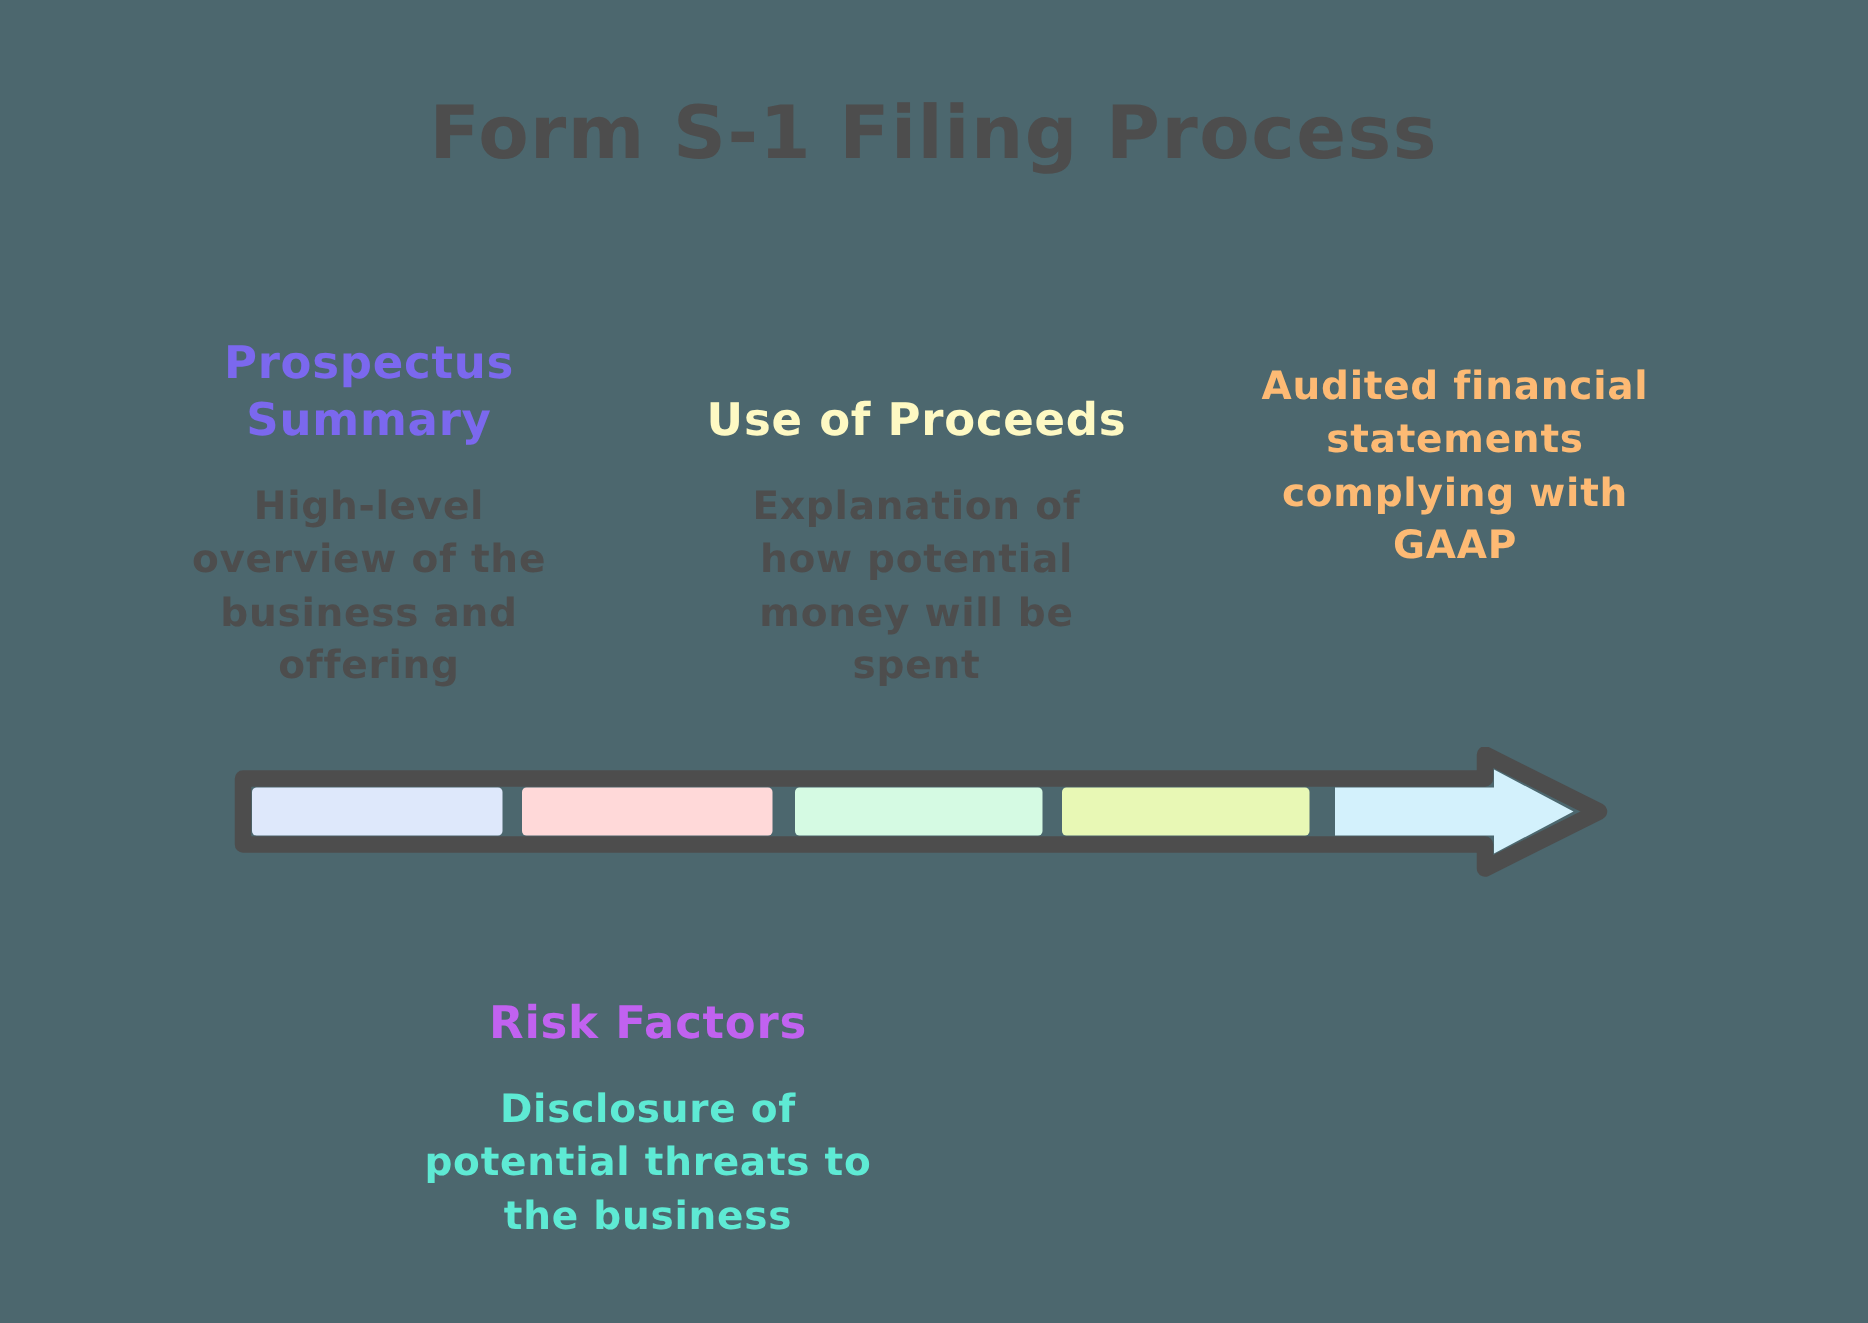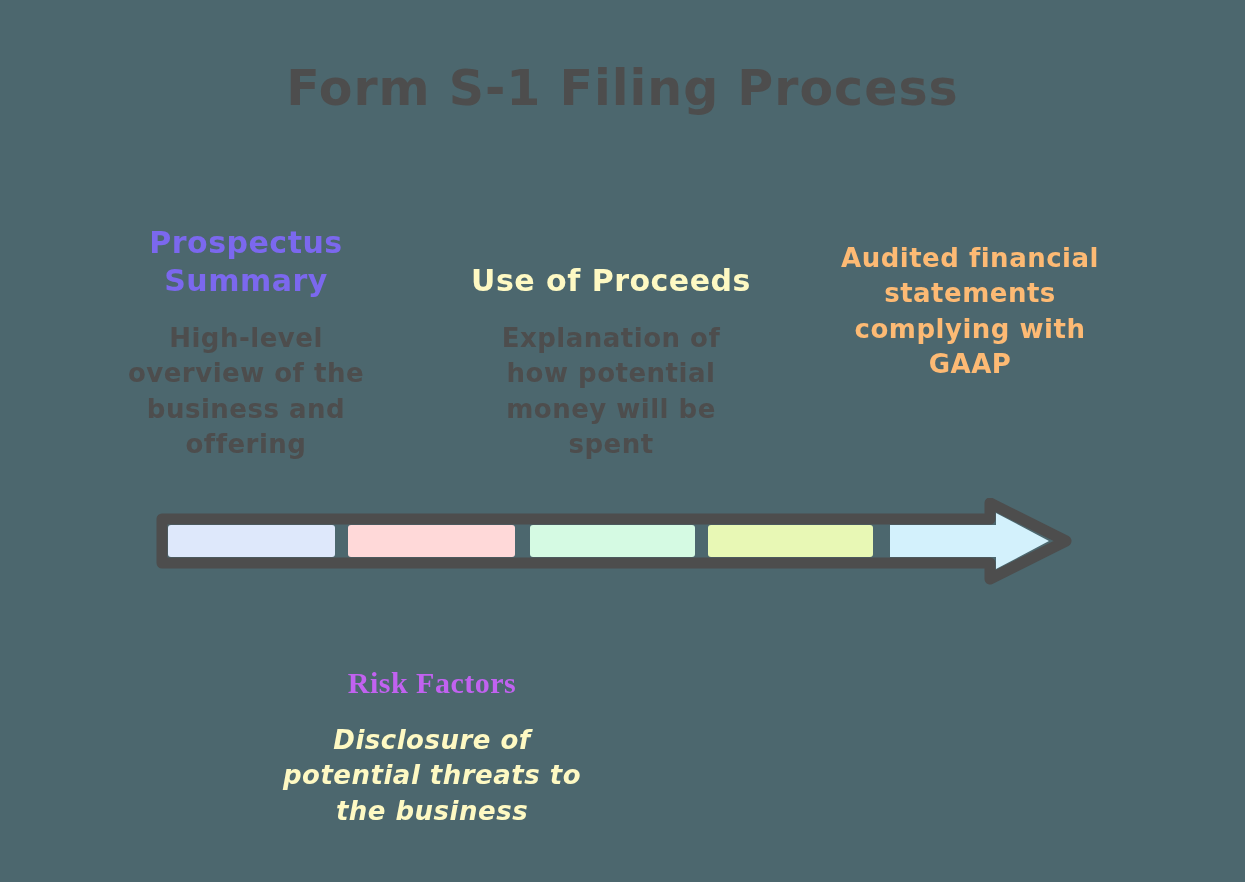--- a/index.html
+++ b/index.html
@@ -97,21 +97,21 @@
       <path d="M12 21 L840 21 L840 5 L916 43 L840 81 L840 65 L12 65 Z" fill="none" stroke-width="11" stroke-linejoin="round" stroke-linecap="round" style="stroke: rgb(77, 77, 77);"></path>
       <rect x="18" y="27" width="167" height="32" rx="3" style="fill: rgb(222, 232, 251);"></rect>
       <rect x="198" y="27" width="167" height="32" rx="3" style="fill: rgb(255, 217, 217);"></rect>
       <rect x="380" y="27" width="165" height="32" rx="3" style="fill: rgb(213, 250, 227);"></rect>
       <rect x="558" y="27" width="165" height="32" rx="3" style="fill: rgb(232, 248, 181);"></rect>
     </svg>
   </div>
 
   <div class="section bottom" style="left:272px; top:664px; width:320px;">
     <div class="heading">
-      <span style="color: rgb(193, 98, 240); font-family: Liberation Serif, serif;">Risk Factors</span>
+      <span style="color: rgb(193, 98, 240);">Risk Factors</span>
     </div>
     <div class="desc">
-      <span style="max-width: 310px; color: #fef9c3; font-style: italic;">Disclosure of potential threats to the business</span>
+      <span style="max-width: 310px; color: #5eead4;">Disclosure of potential threats to the business</span>
     </div>
   </div>
 
 
 </div>
 
 </body></html>

